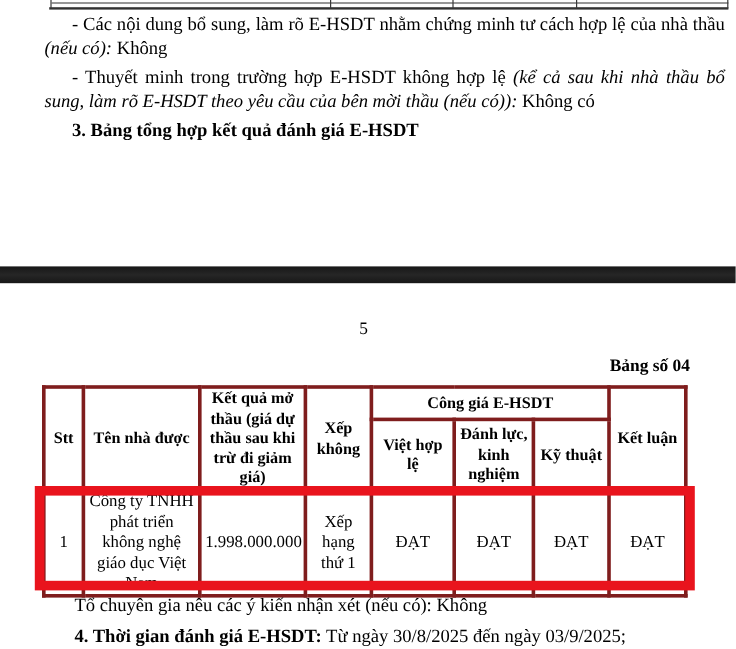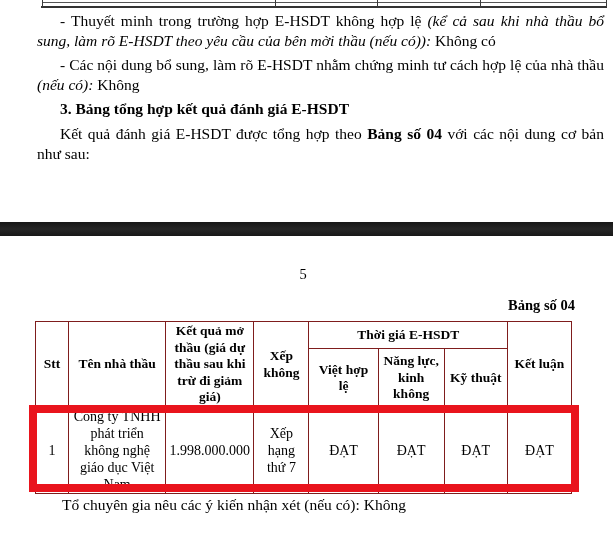--- a/index.html
+++ b/index.html
@@ -25,21 +25,21 @@
   .separator{position:absolute;left:0;top:222px;width:613px;height:14px;
     background:linear-gradient(#171717,#262626 50%,#171717);}
 
   
   .page-number{position:absolute;left:0;top:266px;width:606px;text-align:center;font-size:14.5px;}
   .table-caption{position:absolute;top:297px;right:38px;font-weight:bold;font-size:14.5px;}
 
   table.eval{position:absolute;left:35px;top:321px;border-collapse:collapse;table-layout:fixed;
     width:537px;}
   table.eval th,table.eval td{
-    border:1px solid #7f1d1d;text-align:center;vertical-align:middle;padding:0 3px;
+    border:3px solid #7f1d1d;text-align:center;vertical-align:middle;padding:0 3px;
     overflow:hidden;
   }
   table.eval{border:1.5px solid #000;}
   table.eval th{font-weight:bold;font-size:13.5px;line-height:16.5px;}
   table.eval td{font-size:14px;line-height:17px;}
   tr.hrow1{height:27px;}
   tr.hrow2{height:59px;}
   tr.drow{height:81px;}
 
   
@@ -59,24 +59,23 @@
     <div class="frag-line frag-h1"></div>
     <div class="frag-line frag-h2"></div>
     <div class="frag-line frag-v" style="left:42px"></div>
     <div class="frag-line frag-v" style="left:275px"></div>
     <div class="frag-line frag-v" style="left:377px"></div>
     <div class="frag-line frag-v" style="left:480px"></div>
     <div class="frag-line frag-v" style="left:606px"></div>
   </div>
 
   <div class="content-top">
+    <p><span>- Các nội dung bổ sung, làm rõ E-HSDT nhằm chứng minh tư cách hợp lệ của nhà thầu </span><i>(nếu có):</i><span> Không</span></p>
     <p><span>- Thuyết minh trong trường hợp E-HSDT không hợp lệ </span><i>(kể cả sau khi nhà thầu bổ sung, làm rõ E-HSDT theo yêu cầu của bên mời thầu (nếu có)):</i><span> Không có</span></p>
-    <p><span>- Các nội dung bổ sung, làm rõ E-HSDT nhằm chứng minh tư cách hợp lệ của nhà thầu </span><i>(nếu có):</i><span> Không</span></p>
     <p class="heading">3. Bảng tổng hợp kết quả đánh giá E-HSDT</p>
-    <p><span>Kết quả đánh giá E-HSDT được tổng hợp theo </span><b>Bảng số 04</b><span> với các nội dung cơ bản như sau:</span></p>
   </div>
 
   <div class="separator"></div>
 
   <div class="page-number">5</div>
   <div class="table-caption">Bảng số 04</div>
 
   <table class="eval">
     <colgroup>
       <col style="width:33px">
@@ -84,43 +83,44 @@
         <col style="width:88px">
         <col style="width:55px">
       <col style="width:69px">
         <col style="width:66px">
         <col style="width:63px">
         <col style="width:64px">
     </colgroup>
     <thead>
       <tr class="hrow1">
         <th rowspan="2">Stt</th>
-        <th rowspan="2">Tên nhà thầu</th>
+        <th rowspan="2">Tên nhà được</th>
         <th rowspan="2">Kết quả mở thầu (giá dự thầu sau khi trừ đi giảm giá)</th>
         <th rowspan="2">Xếp không</th>
-        <th colspan="3">Thời giá E-HSDT</th>
+        <th colspan="3">Công giá E-HSDT</th>
         <th rowspan="2">Kết luận</th>
       </tr>
       <tr class="hrow2">
         <th>Việt hợp lệ</th>
-        <th>Năng lực, kinh không</th>
+        <th>Đánh lực, kinh nghiệm</th>
         <th>Kỹ thuật</th>
       </tr>
     </thead>
     <tbody>
       <tr class="drow">
         <td>1</td>
         <td>Công ty TNHH phát triển không nghệ giáo dục Việt Nam</td>
         <td>1.998.000.000</td>
-        <td>Xếp hạng thứ 7</td>
+        <td>Xếp hạng thứ 1</td>
         <td>ĐẠT</td>
         <td>ĐẠT</td>
         <td>ĐẠT</td>
         <td>ĐẠT</td>
       </tr>
     </tbody>
   </table>
 
   <div class="red-highlight"></div>
 
   <p class="note">Tổ chuyên gia nêu các ý kiến nhận xét (nếu có): Không</p>
+  <p class="section4"><b>4. Thời gian đánh giá E-HSDT:</b><span> Từ ngày 30/8/2025 đến ngày 03/9/2025;</span></p>
 
 </div>
 
 </body></html>

